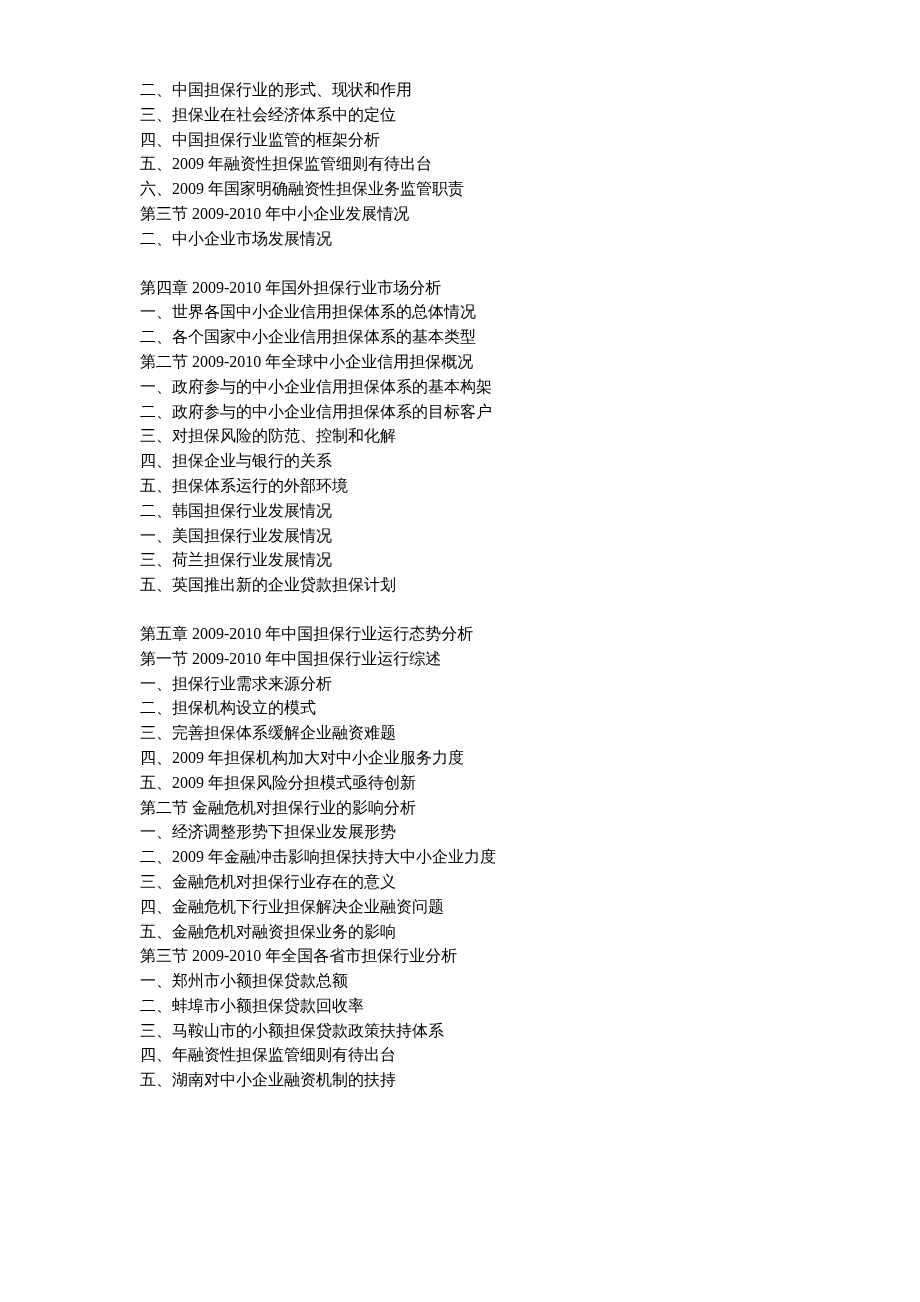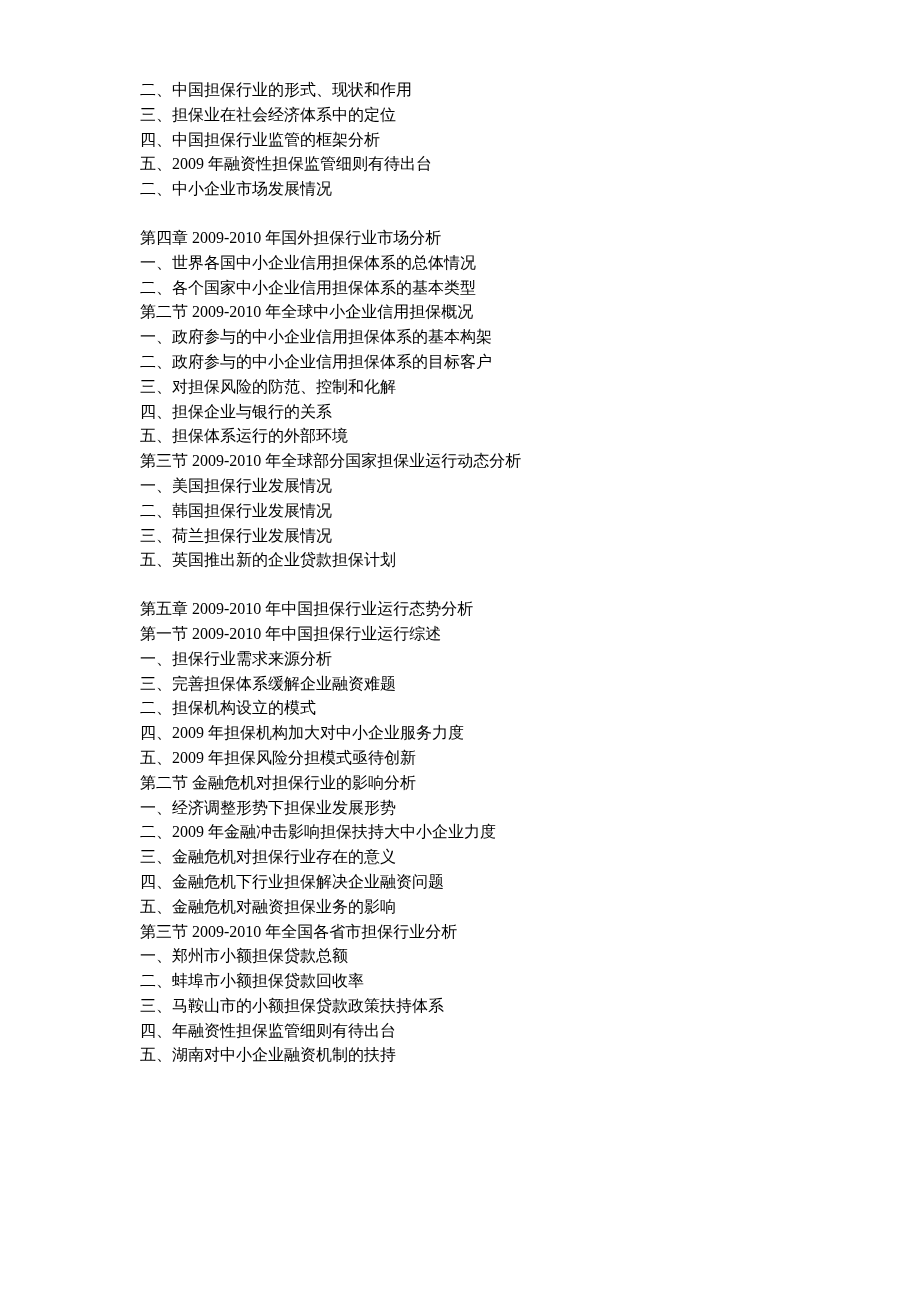--- a/index.html
+++ b/index.html
@@ -25,42 +25,43 @@
     }
   </style>
 </head>
 <body>
 
 <div class="page" id="page-root">
     <div class="line">二、中国担保行业的形式、现状和作用</div>
     <div class="line">三、担保业在社会经济体系中的定位</div>
     <div class="line">四、中国担保行业监管的框架分析</div>
     <div class="line">五、2009 年融资性担保监管细则有待出台</div>
+    <div class="line">六、2009 年国家明确融资性担保业务监管职责</div>
+    <div class="line">第三节  2009-2010 年中小企业发展情况</div>
     <div class="line">二、中小企业市场发展情况</div>
     <div class="blank"></div>
     <div class="line">第四章  2009-2010 年国外担保行业市场分析</div>
     <div class="line">一、世界各国中小企业信用担保体系的总体情况</div>
     <div class="line">二、各个国家中小企业信用担保体系的基本类型</div>
     <div class="line">第二节 2009-2010 年全球中小企业信用担保概况</div>
     <div class="line">一、政府参与的中小企业信用担保体系的基本构架</div>
     <div class="line">二、政府参与的中小企业信用担保体系的目标客户</div>
     <div class="line">三、对担保风险的防范、控制和化解</div>
     <div class="line">四、担保企业与银行的关系</div>
     <div class="line">五、担保体系运行的外部环境</div>
-    <div class="line">第三节 2009-2010 年全球部分国家担保业运行动态分析</div>
+    <div class="line">二、韩国担保行业发展情况</div>
     <div class="line">一、美国担保行业发展情况</div>
-    <div class="line">二、韩国担保行业发展情况</div>
     <div class="line">三、荷兰担保行业发展情况</div>
     <div class="line">五、英国推出新的企业贷款担保计划</div>
     <div class="blank"></div>
     <div class="line">第五章  2009-2010 年中国担保行业运行态势分析</div>
     <div class="line">第一节  2009-2010 年中国担保行业运行综述</div>
     <div class="line">一、担保行业需求来源分析</div>
+    <div class="line">二、担保机构设立的模式</div>
     <div class="line">三、完善担保体系缓解企业融资难题</div>
-    <div class="line">二、担保机构设立的模式</div>
     <div class="line">四、2009 年担保机构加大对中小企业服务力度</div>
     <div class="line">五、2009 年担保风险分担模式亟待创新</div>
     <div class="line">第二节  金融危机对担保行业的影响分析</div>
     <div class="line">一、经济调整形势下担保业发展形势</div>
     <div class="line">二、2009 年金融冲击影响担保扶持大中小企业力度</div>
     <div class="line">三、金融危机对担保行业存在的意义</div>
     <div class="line">四、金融危机下行业担保解决企业融资问题</div>
     <div class="line">五、金融危机对融资担保业务的影响</div>
     <div class="line">第三节  2009-2010 年全国各省市担保行业分析</div>
     <div class="line">一、郑州市小额担保贷款总额</div>

